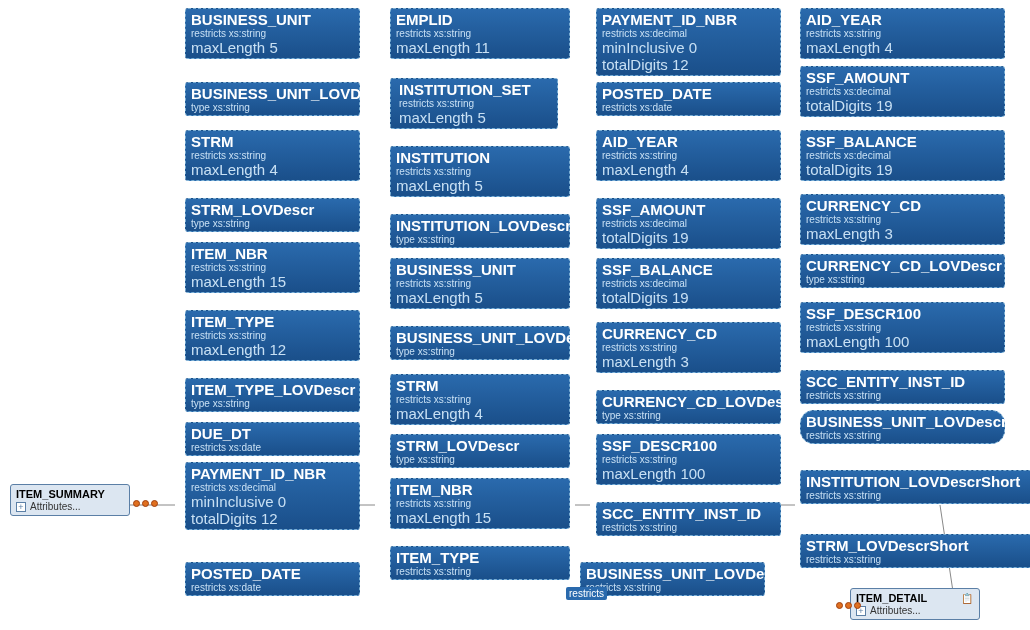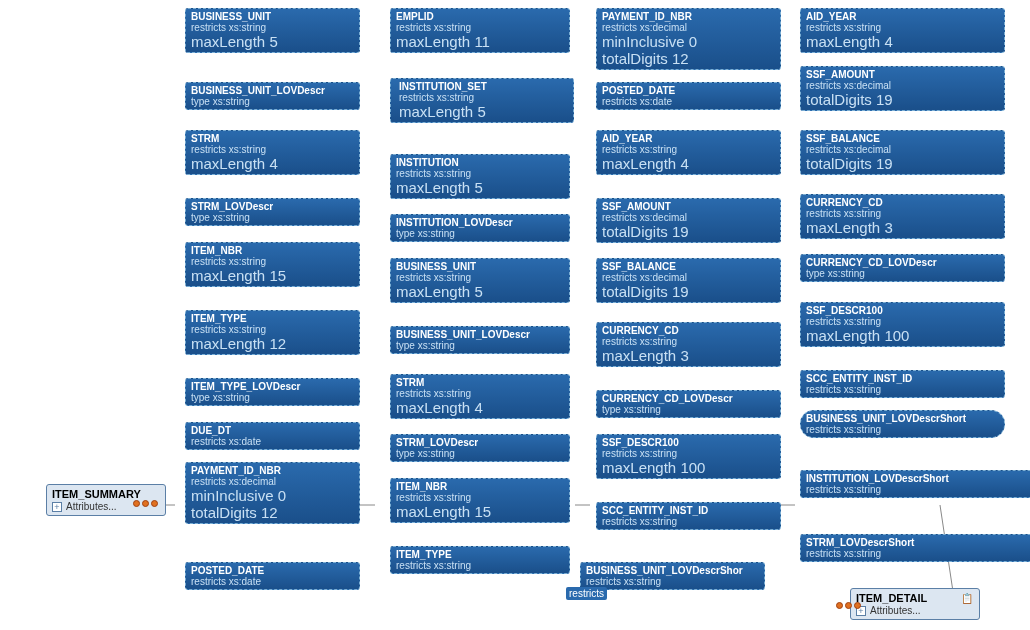--- a/index.html
+++ b/index.html
@@ -57,21 +57,21 @@
       background: #1e5799;
       background: linear-gradient(to bottom, #2a6aad, #1a4f8a);
       border: 1px dashed #7bafd4;
       border-radius: 3px;
       padding: 2px 5px;
       min-width: 110px;
       color: #fff;
     }
     .field-name {
       font-weight: bold;
-      font-size: 10px;
+      font-size: 15px;
       color: #fff;
       display: block;
       white-space: nowrap;
     }
     .field-type {
       font-size: 10px;
       color: #c8e0f4;
       display: block;
       white-space: nowrap;
     }
@@ -114,21 +114,21 @@
     <line x1="115" y1="505" x2="175" y2="505" stroke="#888" stroke-width="1"></line>
 
     <line x1="300" y1="505" x2="375" y2="505" stroke="#888" stroke-width="1"></line>
     <line x1="575" y1="505" x2="590" y2="505" stroke="#888" stroke-width="1"></line>
     <line x1="780" y1="505" x2="795" y2="505" stroke="#888" stroke-width="1"></line>
 
     <line x1="940" y1="505" x2="955" y2="605" stroke="#888" stroke-width="1"></line>
     <line x1="955" y1="605" x2="960" y2="605" stroke="#888" stroke-width="1"></line>
   </svg>
 
-  <div class="entity-box" style="left:10px; top:484px; width:120px;margin-left:36px;">
+  <div class="entity-box" style="left:10px; top:484px; width:120px;">
     <span class="entity-title">ITEM_SUMMARY</span>
     <div class="entity-attrs">
       <span class="plus-icon">+</span>
       <span>Attributes...</span>
     </div>
   </div>
 
   <div class="connector-dots" style="left:133px; top:500px;">
     <div class="dot"></div>
     <div class="dot"></div>
@@ -190,27 +190,27 @@
     <span class="field-name">POSTED_DATE</span>
     <span class="field-type">restricts xs:date</span>
   </div>
 
   <div class="field-block" style="left:390px; top:8px; width:180px;">
     <span class="field-name">EMPLID</span>
     <span class="field-type">restricts xs:string</span>
     <span class="field-constraint">maxLength 11</span>
   </div>
 
-  <div class="field-block" style="left:390px; top:78px; width:184px;padding-left:8px;">
+  <div class="field-block" style="left:390px; top:78px; width:168px;padding-left:8px;">
     <span class="field-name">INSTITUTION_SET</span>
     <span class="field-type">restricts xs:string</span>
     <span class="field-constraint">maxLength 5</span>
   </div>
 
-  <div class="field-block" style="left:390px; top:146px; width:180px;margin-top:8px;">
+  <div class="field-block" style="left:390px; top:146px; width:180px;">
     <span class="field-name">INSTITUTION</span>
     <span class="field-type">restricts xs:string</span>
     <span class="field-constraint">maxLength 5</span>
   </div>
 
   <div class="field-block" style="left:390px; top:214px; width:180px;">
     <span class="field-name">INSTITUTION_LOVDescr</span>
     <span class="field-type">type xs:string</span>
   </div>
 

